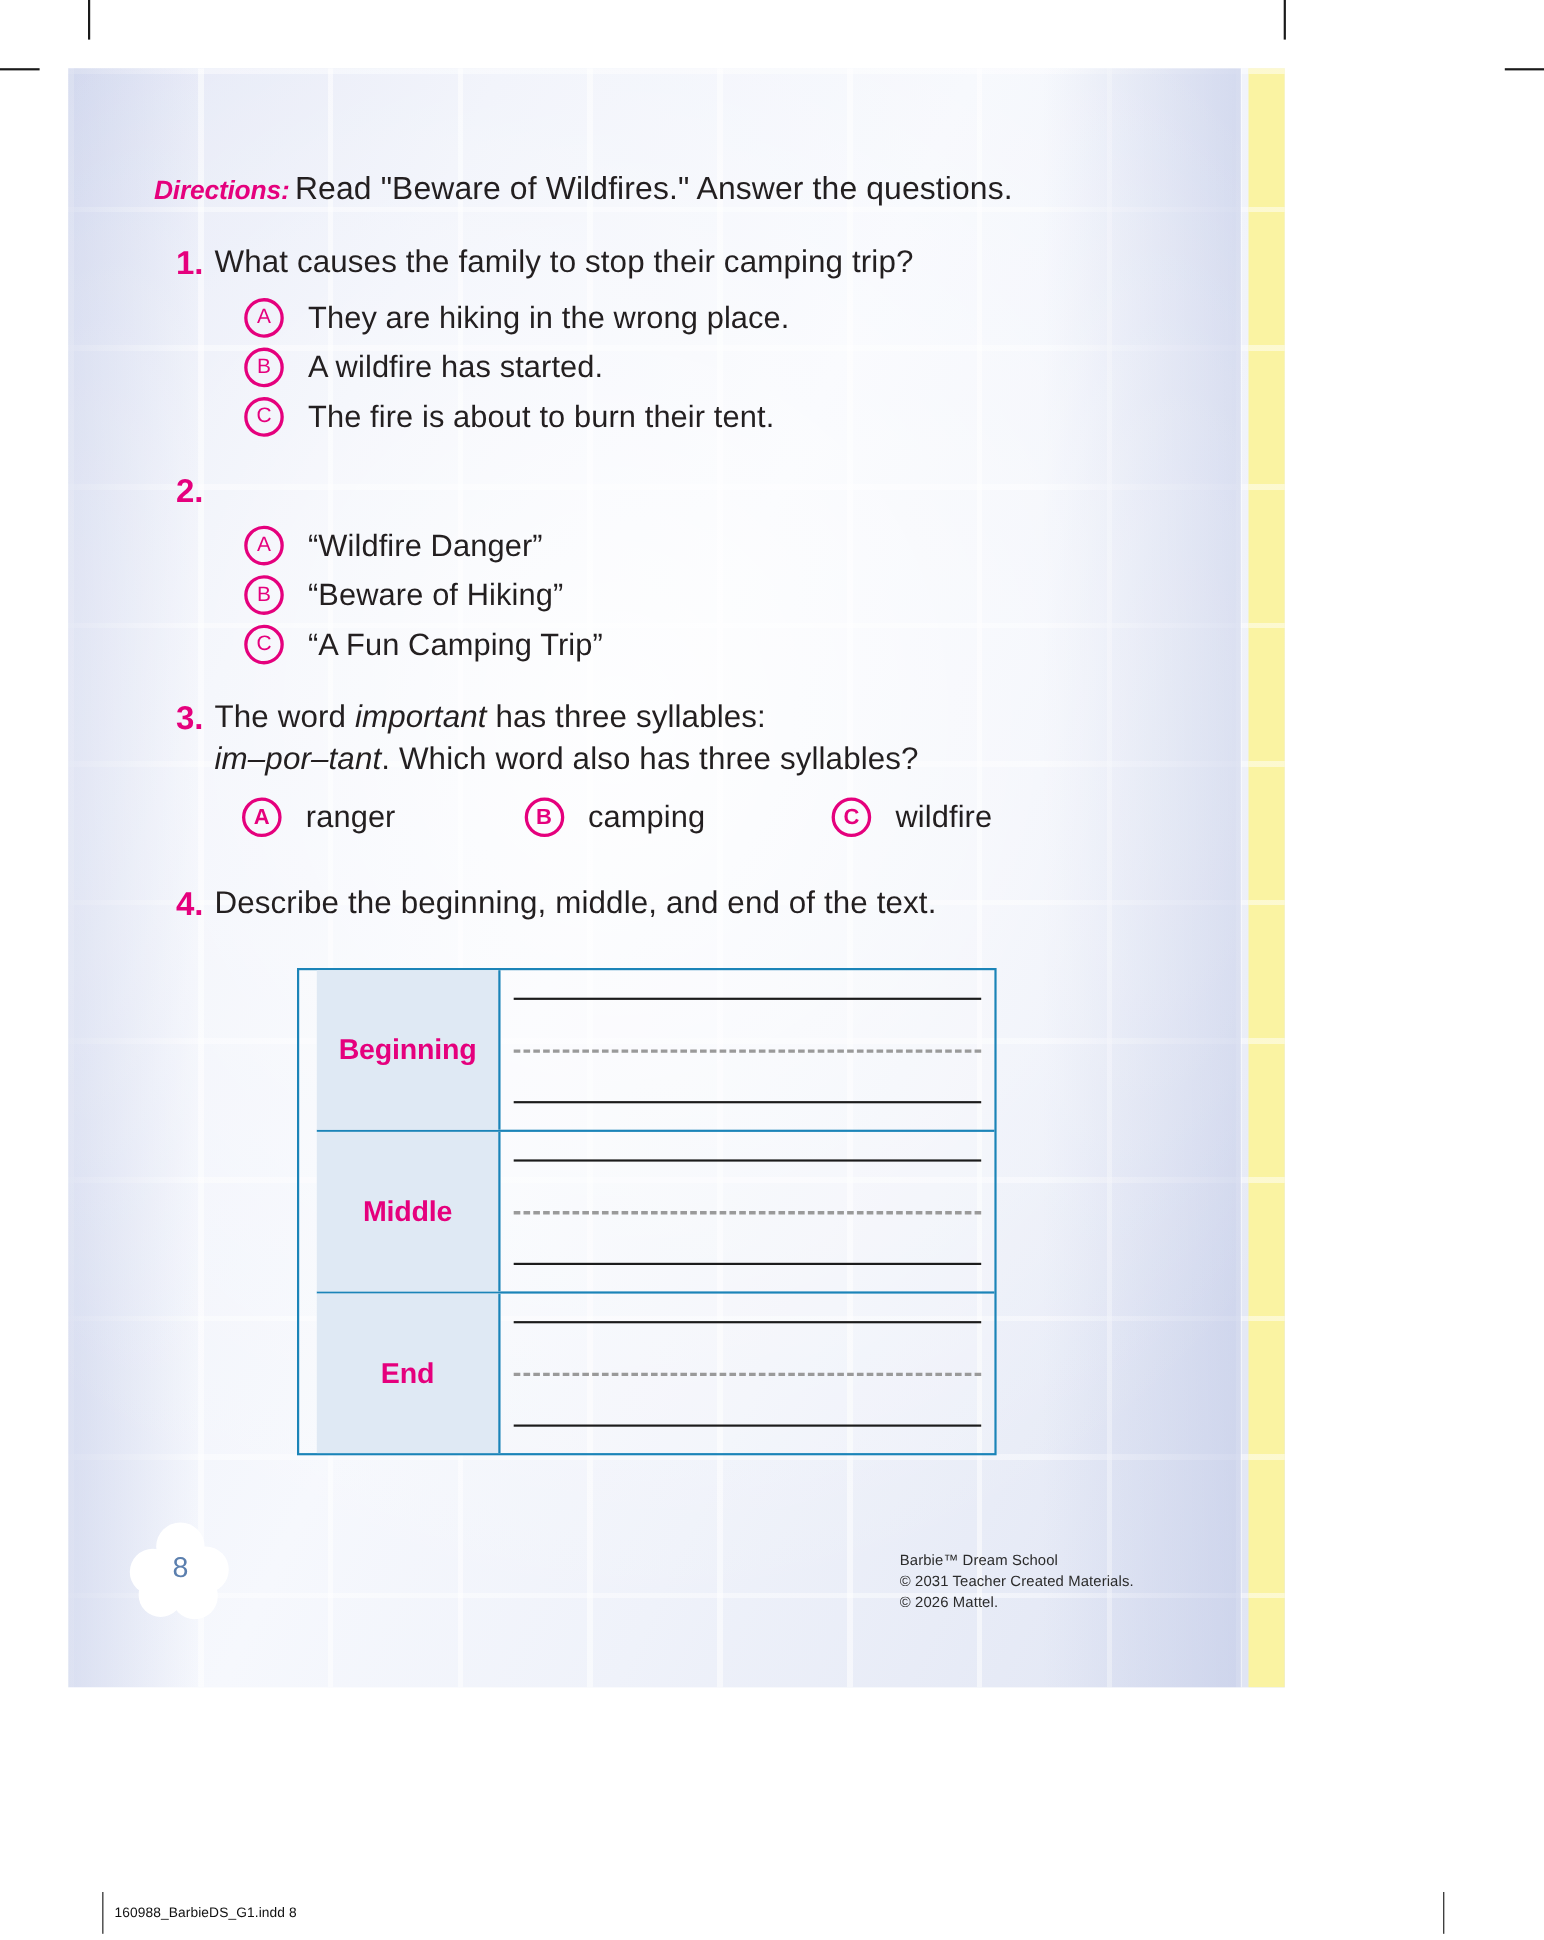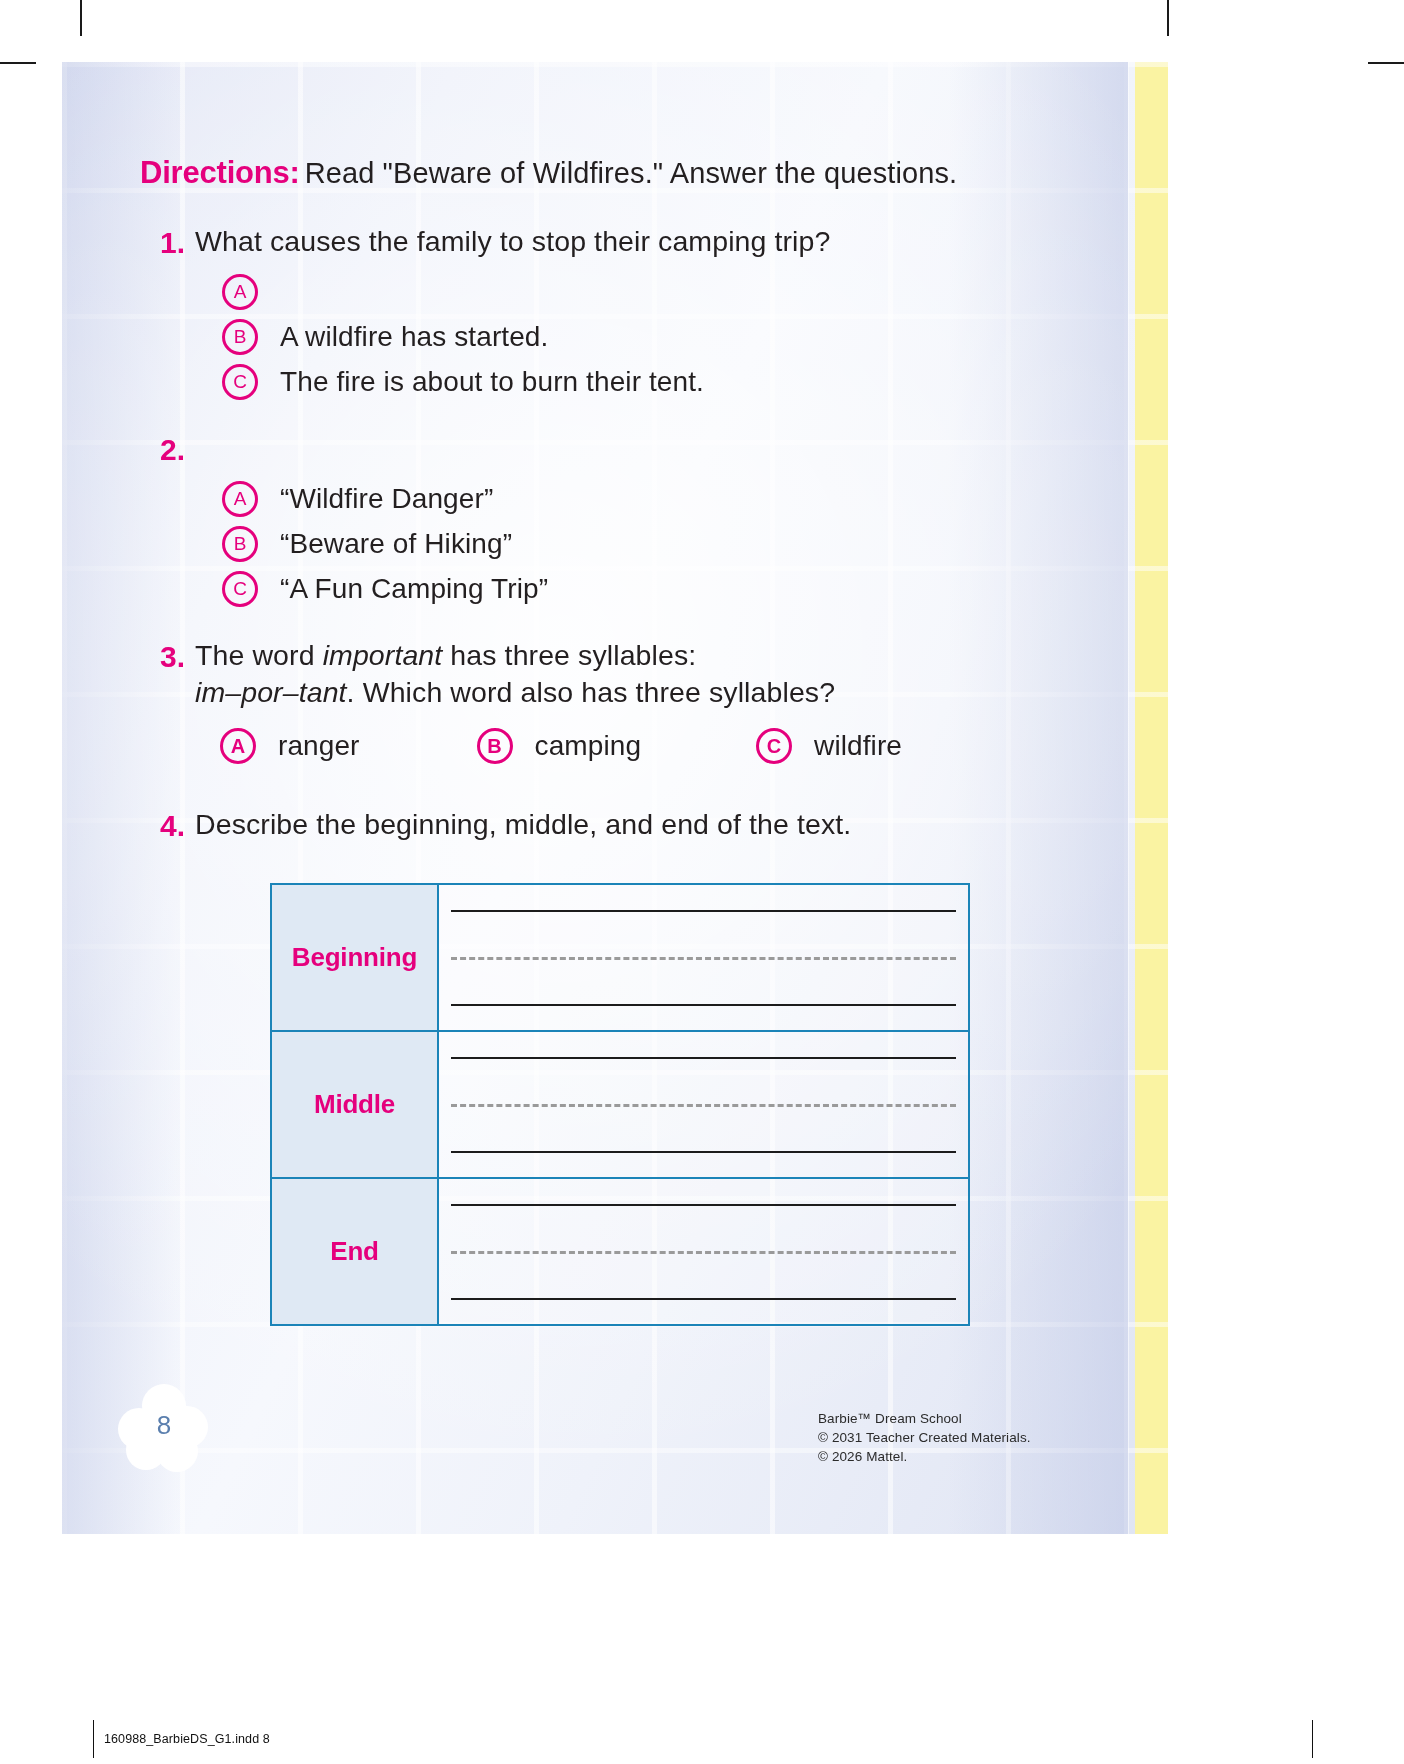--- a/index.html
+++ b/index.html
@@ -96,23 +96,24 @@
   .directions {
     font-size: 29px;
     color: #231f20;
     letter-spacing: 0.1px;
     margin-bottom: 28px;
     line-height: 1.25;
   }
   .directions .dir-label {
     color: #e5007d;
     font-weight: bold;
-    font-size: 31px;
+    font-size: 24px;
     letter-spacing: -0.2px;
     margin-right: 5px;
+    font-style: italic;
   }
 
   .question {
     display: flex;
     align-items: flex-start;
     margin-top: 30px;
   }
   .q-num {
     color: #e5007d;
     font-weight: bold;
@@ -168,24 +169,25 @@
     align-items: center;
   }
   .choices-row .choice { margin-bottom: 0; }
   .choices-row .choice.c2 { margin-left: 117px; }
   .choices-row .choice.c3 { margin-left: 115px; }
 
   
   .resp-table {
     margin-left: 130px;
     margin-top: 38px;
-    width: 700px;
+    width: 636px;
     border: 2px solid #1b84b8;
     box-sizing: border-box;
     background: rgba(255,255,255,0.18);
+    padding-left: 16px;
   }
   .resp-row {
     display: flex;
     border-bottom: 2px solid #1b84b8;
     height: 145px;
   }
   .resp-row:last-child { border-bottom: none; }
   .resp-label {
     flex: 0 0 165px;
     border-right: 2px solid #1b84b8;
@@ -309,20 +311,21 @@
       <span class="dir-label">Directions:</span><span>Read "Beware of Wildfires."  Answer the questions.</span>
     </div>
 
     <div class="question">
       <div class="q-num">1.</div>
       <div class="q-text">What causes the family to stop their camping trip?</div>
     </div>
     <div class="choices">
       <div class="choice">
         <div class="bubble">A</div>
+        <div class="choice-text">They are hiking in the wrong place.</div>
       </div>
       <div class="choice">
         <div class="bubble">B</div>
         <div class="choice-text">A wildfire has started.</div>
       </div>
       <div class="choice">
         <div class="bubble">C</div>
         <div class="choice-text">The fire is about to burn their tent.</div>
       </div>
     </div>

